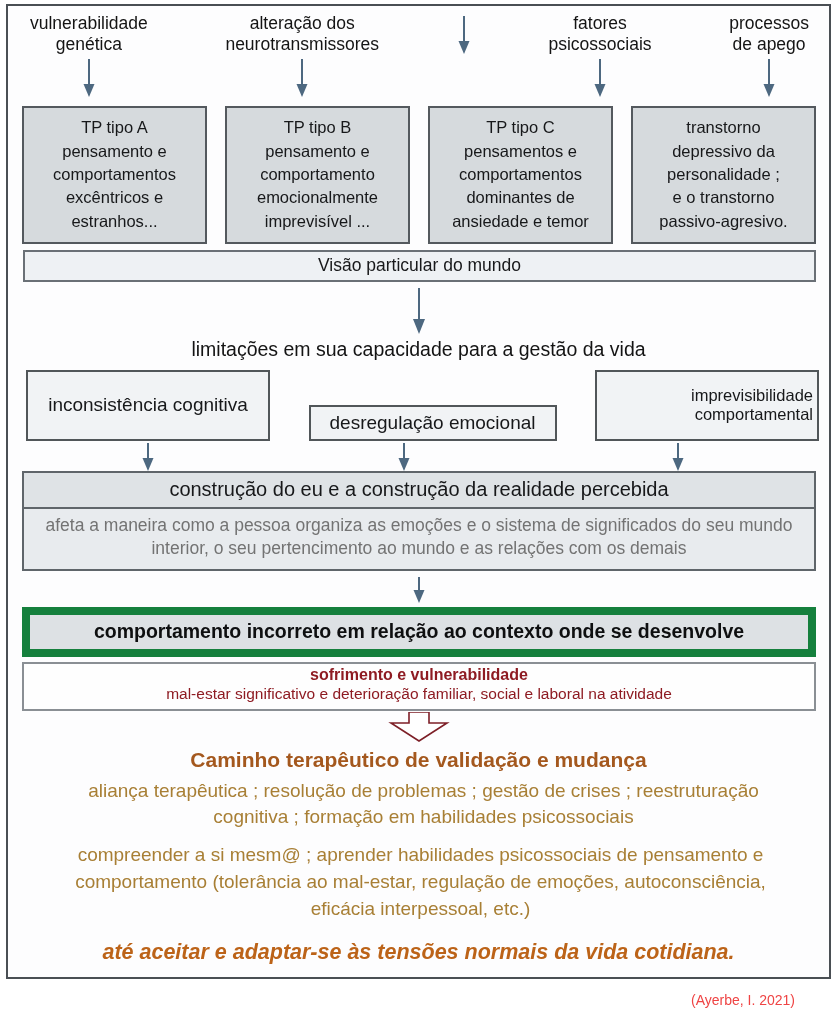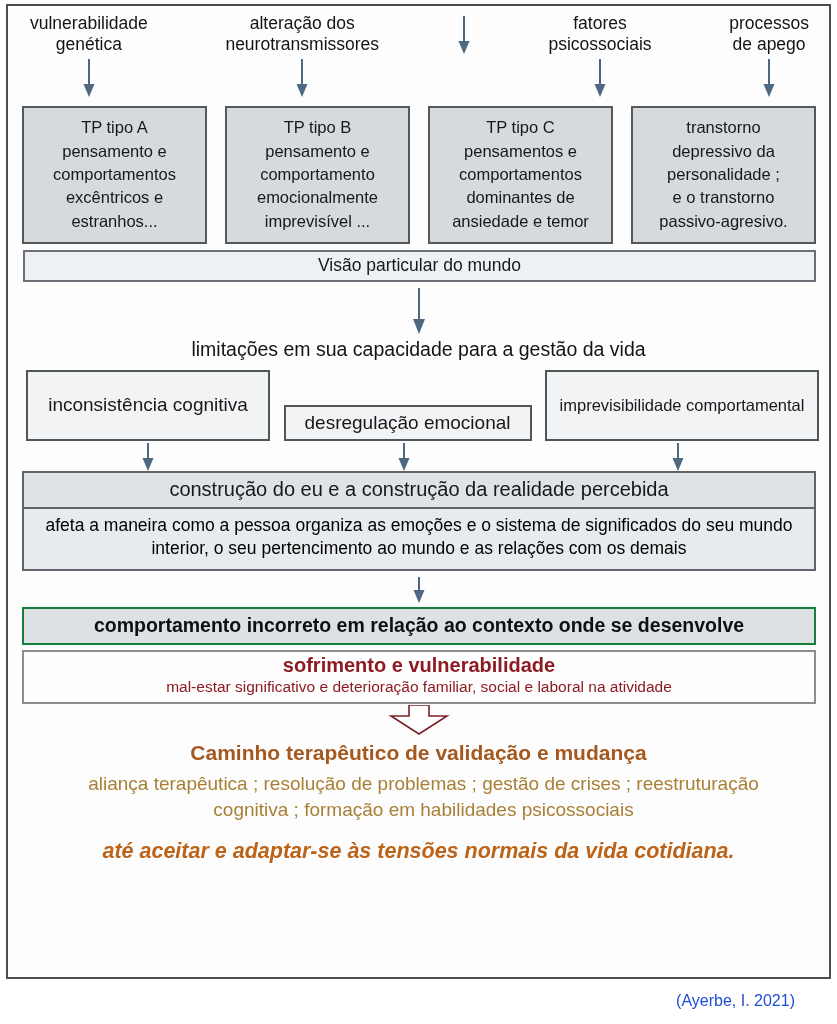--- a/index.html
+++ b/index.html
@@ -84,21 +84,21 @@
   .lim-box {
     background: #f1f3f5;
     border: 2px solid #515659;
     display: flex; align-items: center; justify-content: center;
     text-align: right;
     padding: 5px 4px;
     color: #17181a;
   }
   .lim-box.w1 { width: 244px; font-size: 19px; }
   .lim-box.w2 { width: 248px; font-size: 19px; margin-top: 35px; }
-  .lim-box.w3 { width: 274px; font-size: 16.5px; }
+  .lim-box.w3 { width: 224px; font-size: 16.5px; }
   .lim-arrows {
     display: flex; justify-content: space-between;
     margin: 2px 10px 0 18px;
   }
   .lim-arrow-cell { display: flex; justify-content: center; }
   .lim-arrow-cell.w1 { width: 244px; }
   .lim-arrow-cell.w2 { width: 248px; }
   .lim-arrow-cell.w3 { width: 282px; }
 
   
@@ -112,48 +112,48 @@
     font-size: 20px;
     padding: 5px 16px 6px;
     border-bottom: 2px solid #5f656a;
     color: #17181a;
   }
   .construction-body {
     background: #e8ebee;
     text-align: center;
     font-size: 17.5px; line-height: 1.35;
     padding: 5px 18px 8px;
-    color: #000000;
+    color: #737373;
   }
 
   .center-arrow.small svg { height: 26px; }
 
   
   .behavior-box {
     margin: 0 13px 0 14px;
     background: #dde1e4;
-    border: 2px solid #15803d;
+    border: 8px solid #15803d;
     text-align: center;
     font-weight: bold;
     font-size: 19.5px;
     padding: 5px 4px 6px;
     color: #0e0f10;
   }
 
   
   .suffering-box {
     margin: 5px 13px 0 14px;
     background: #fefefe;
     border: 2px solid #8a8f94;
     text-align: center;
     padding: 2px 8px 6px;
   }
   .suffering-title {
     font-weight: bold;
-    font-size: 20px;
+    font-size: 16px;
     color: #8e1b22;
   }
   .suffering-subtitle {
     font-size: 15.5px;
     color: #8e1b22;
     margin-top: 1px;
   }
   .block-arrow { text-align: center; margin-top: 1px; }
 
   
@@ -181,22 +181,22 @@
     font-weight: bold;
     font-style: italic;
     font-size: 21.5px;
     color: #bc6318;
     margin-top: 17px;
   }
 
   .citation {
     position: absolute;
     right: 42px; top: 992px;
-    font-size: 16px;
-    color: #1d4ed8;
+    font-size: 14px;
+    color: #ef4444;
   }
 </style>
 </head>
 <body>
 
 <div class="canvas">
   <div class="frame">
 
     <div class="factors-row">
       <div class="factor">
@@ -320,18 +320,19 @@
     </div>
 
     <div class="block-arrow">
       <svg width="76" height="30" viewBox="0 0 76 30">
         <polygon points="28,0 28,11 10,11 38,29 66,11 48,11 48,0" fill="#ffffff" stroke="#7d1f27" stroke-width="1.6"></polygon>
       </svg>
     </div>
 
     <div class="therapy-title">Caminho terapêutico de validação e mudança</div>
     <div class="therapy-line1">aliança terapêutica ; resolução de problemas ; gestão de crises ; reestruturação cognitiva ; formação em habilidades psicossociais</div>
+    <div class="therapy-line2">compreender a si mesm@ ; aprender habilidades psicossociais de pensamento e comportamento (tolerância ao mal-estar, regulação de emoções, autoconsciência, eficácia interpessoal, etc.)</div>
     <div class="therapy-final">até aceitar e adaptar-se às tensões normais da vida cotidiana.</div>
 
   </div>
 
   <div class="citation">(Ayerbe, I. 2021)</div>
 </div>
 
 </body></html>

